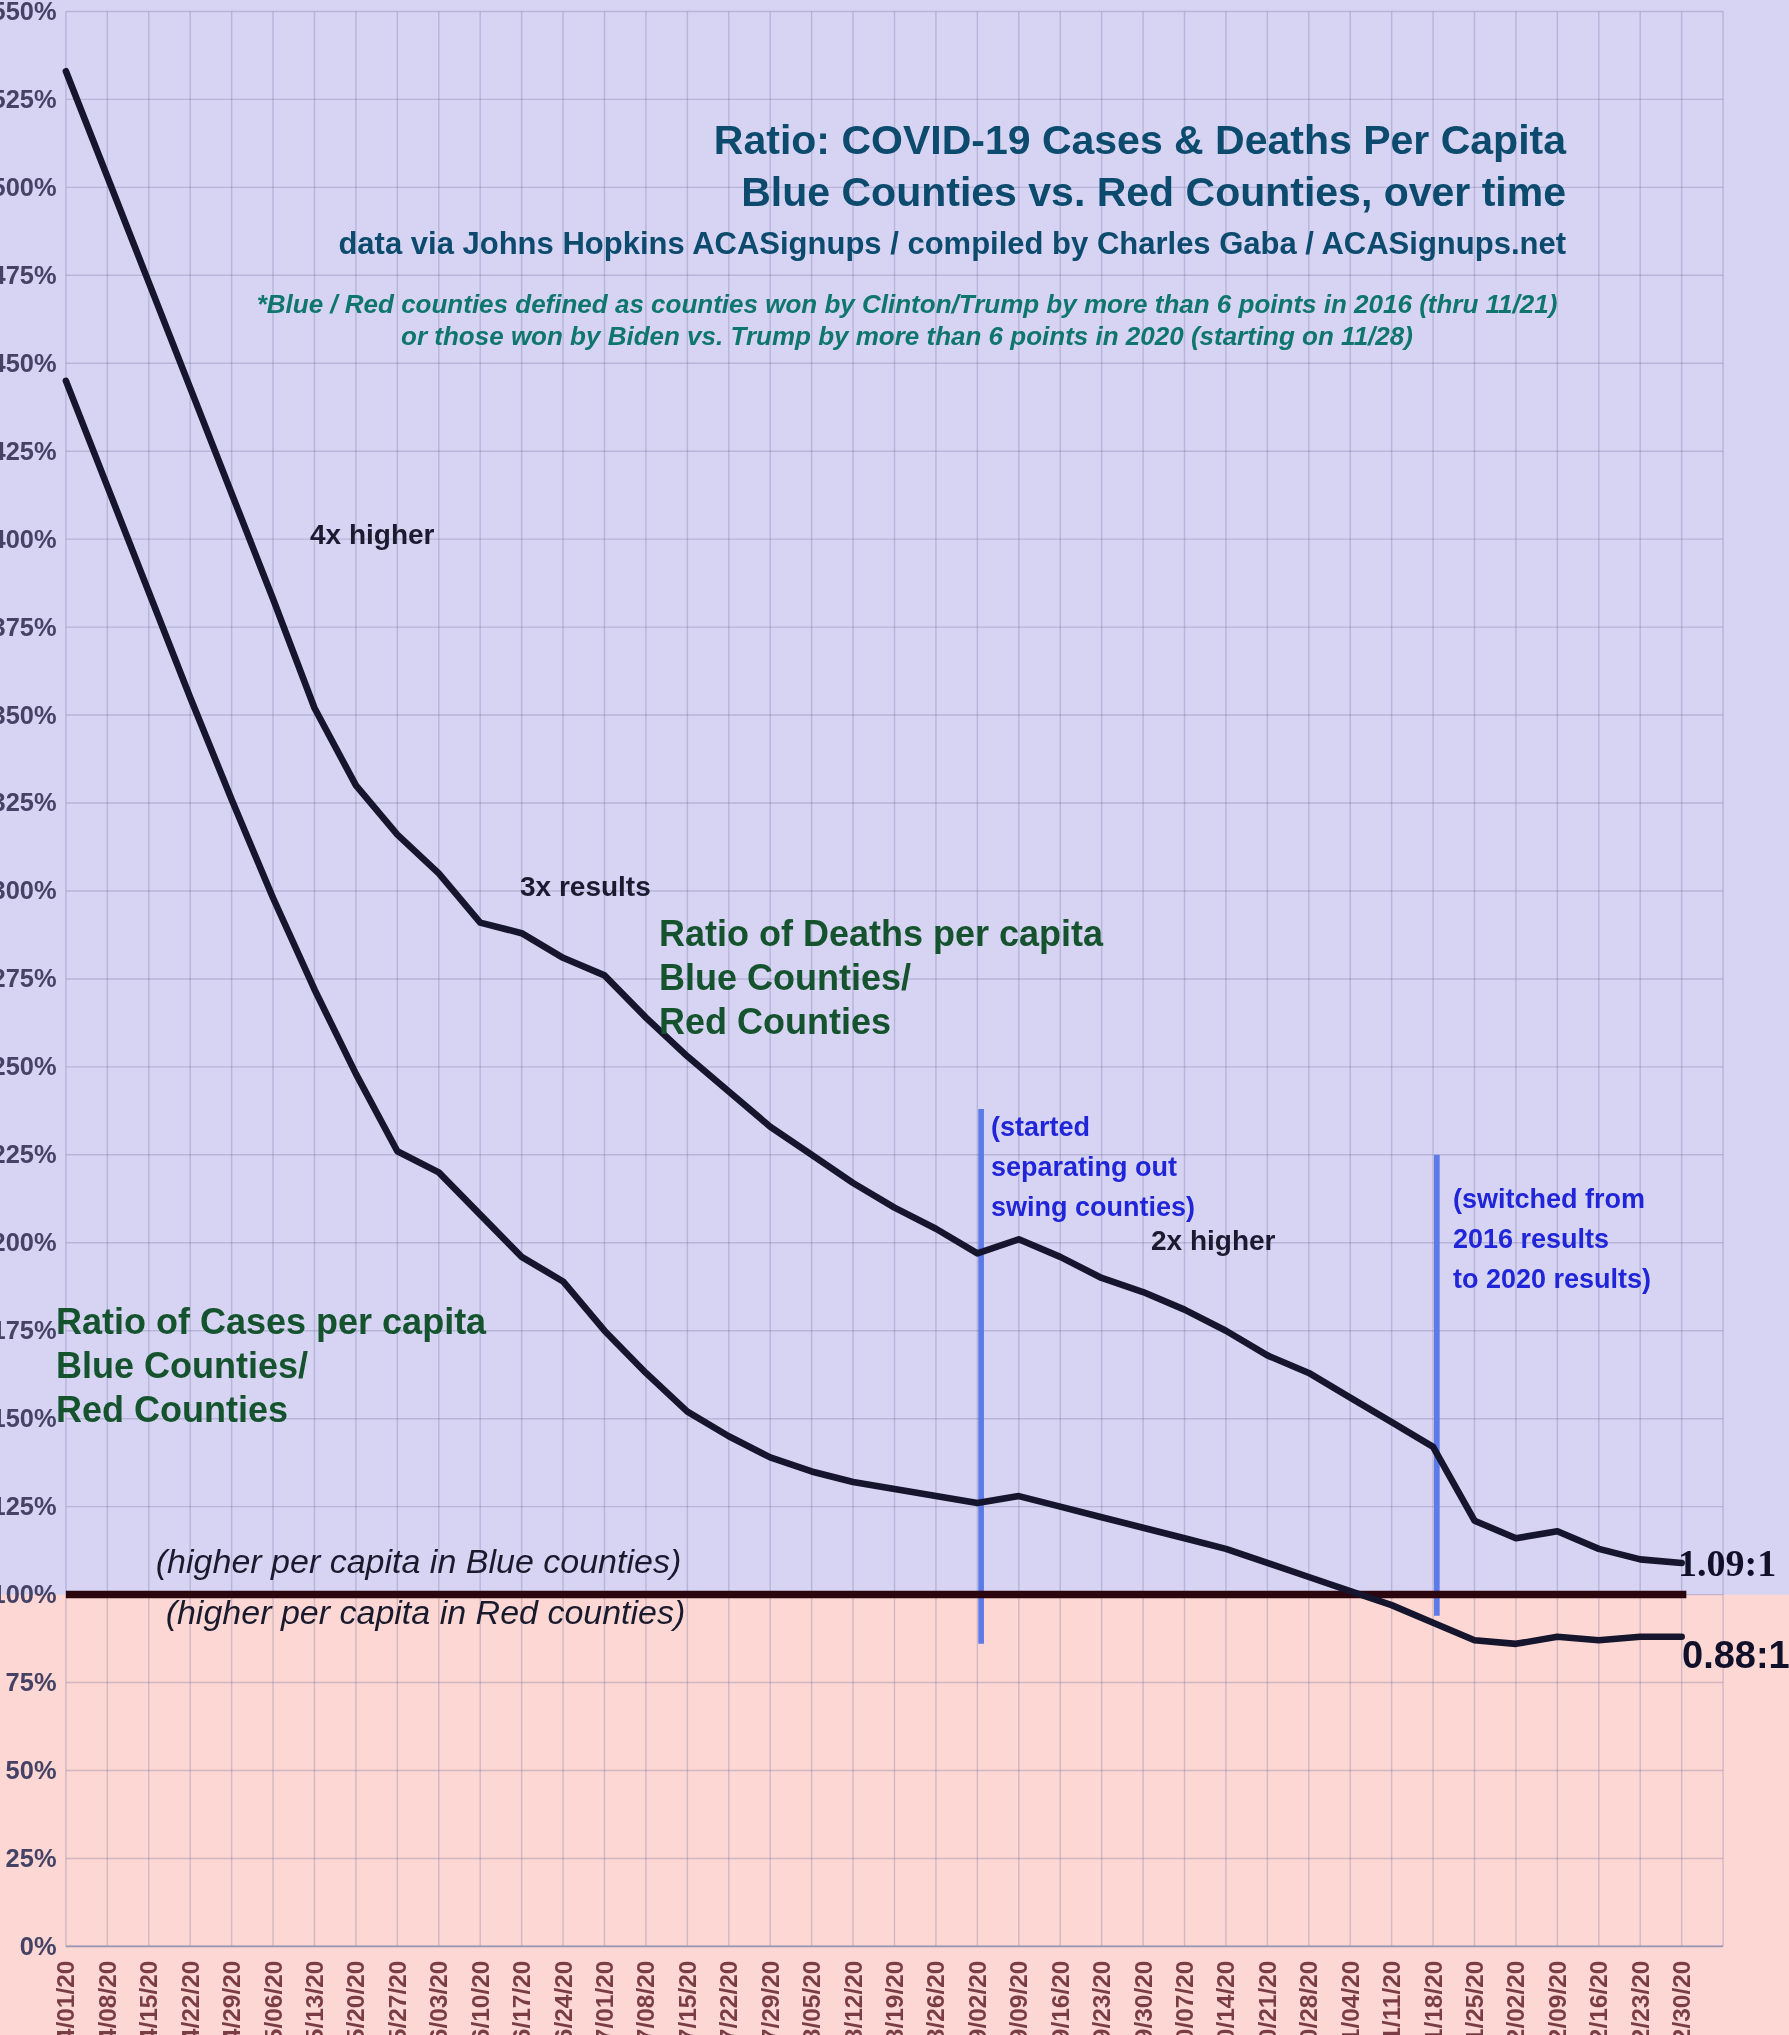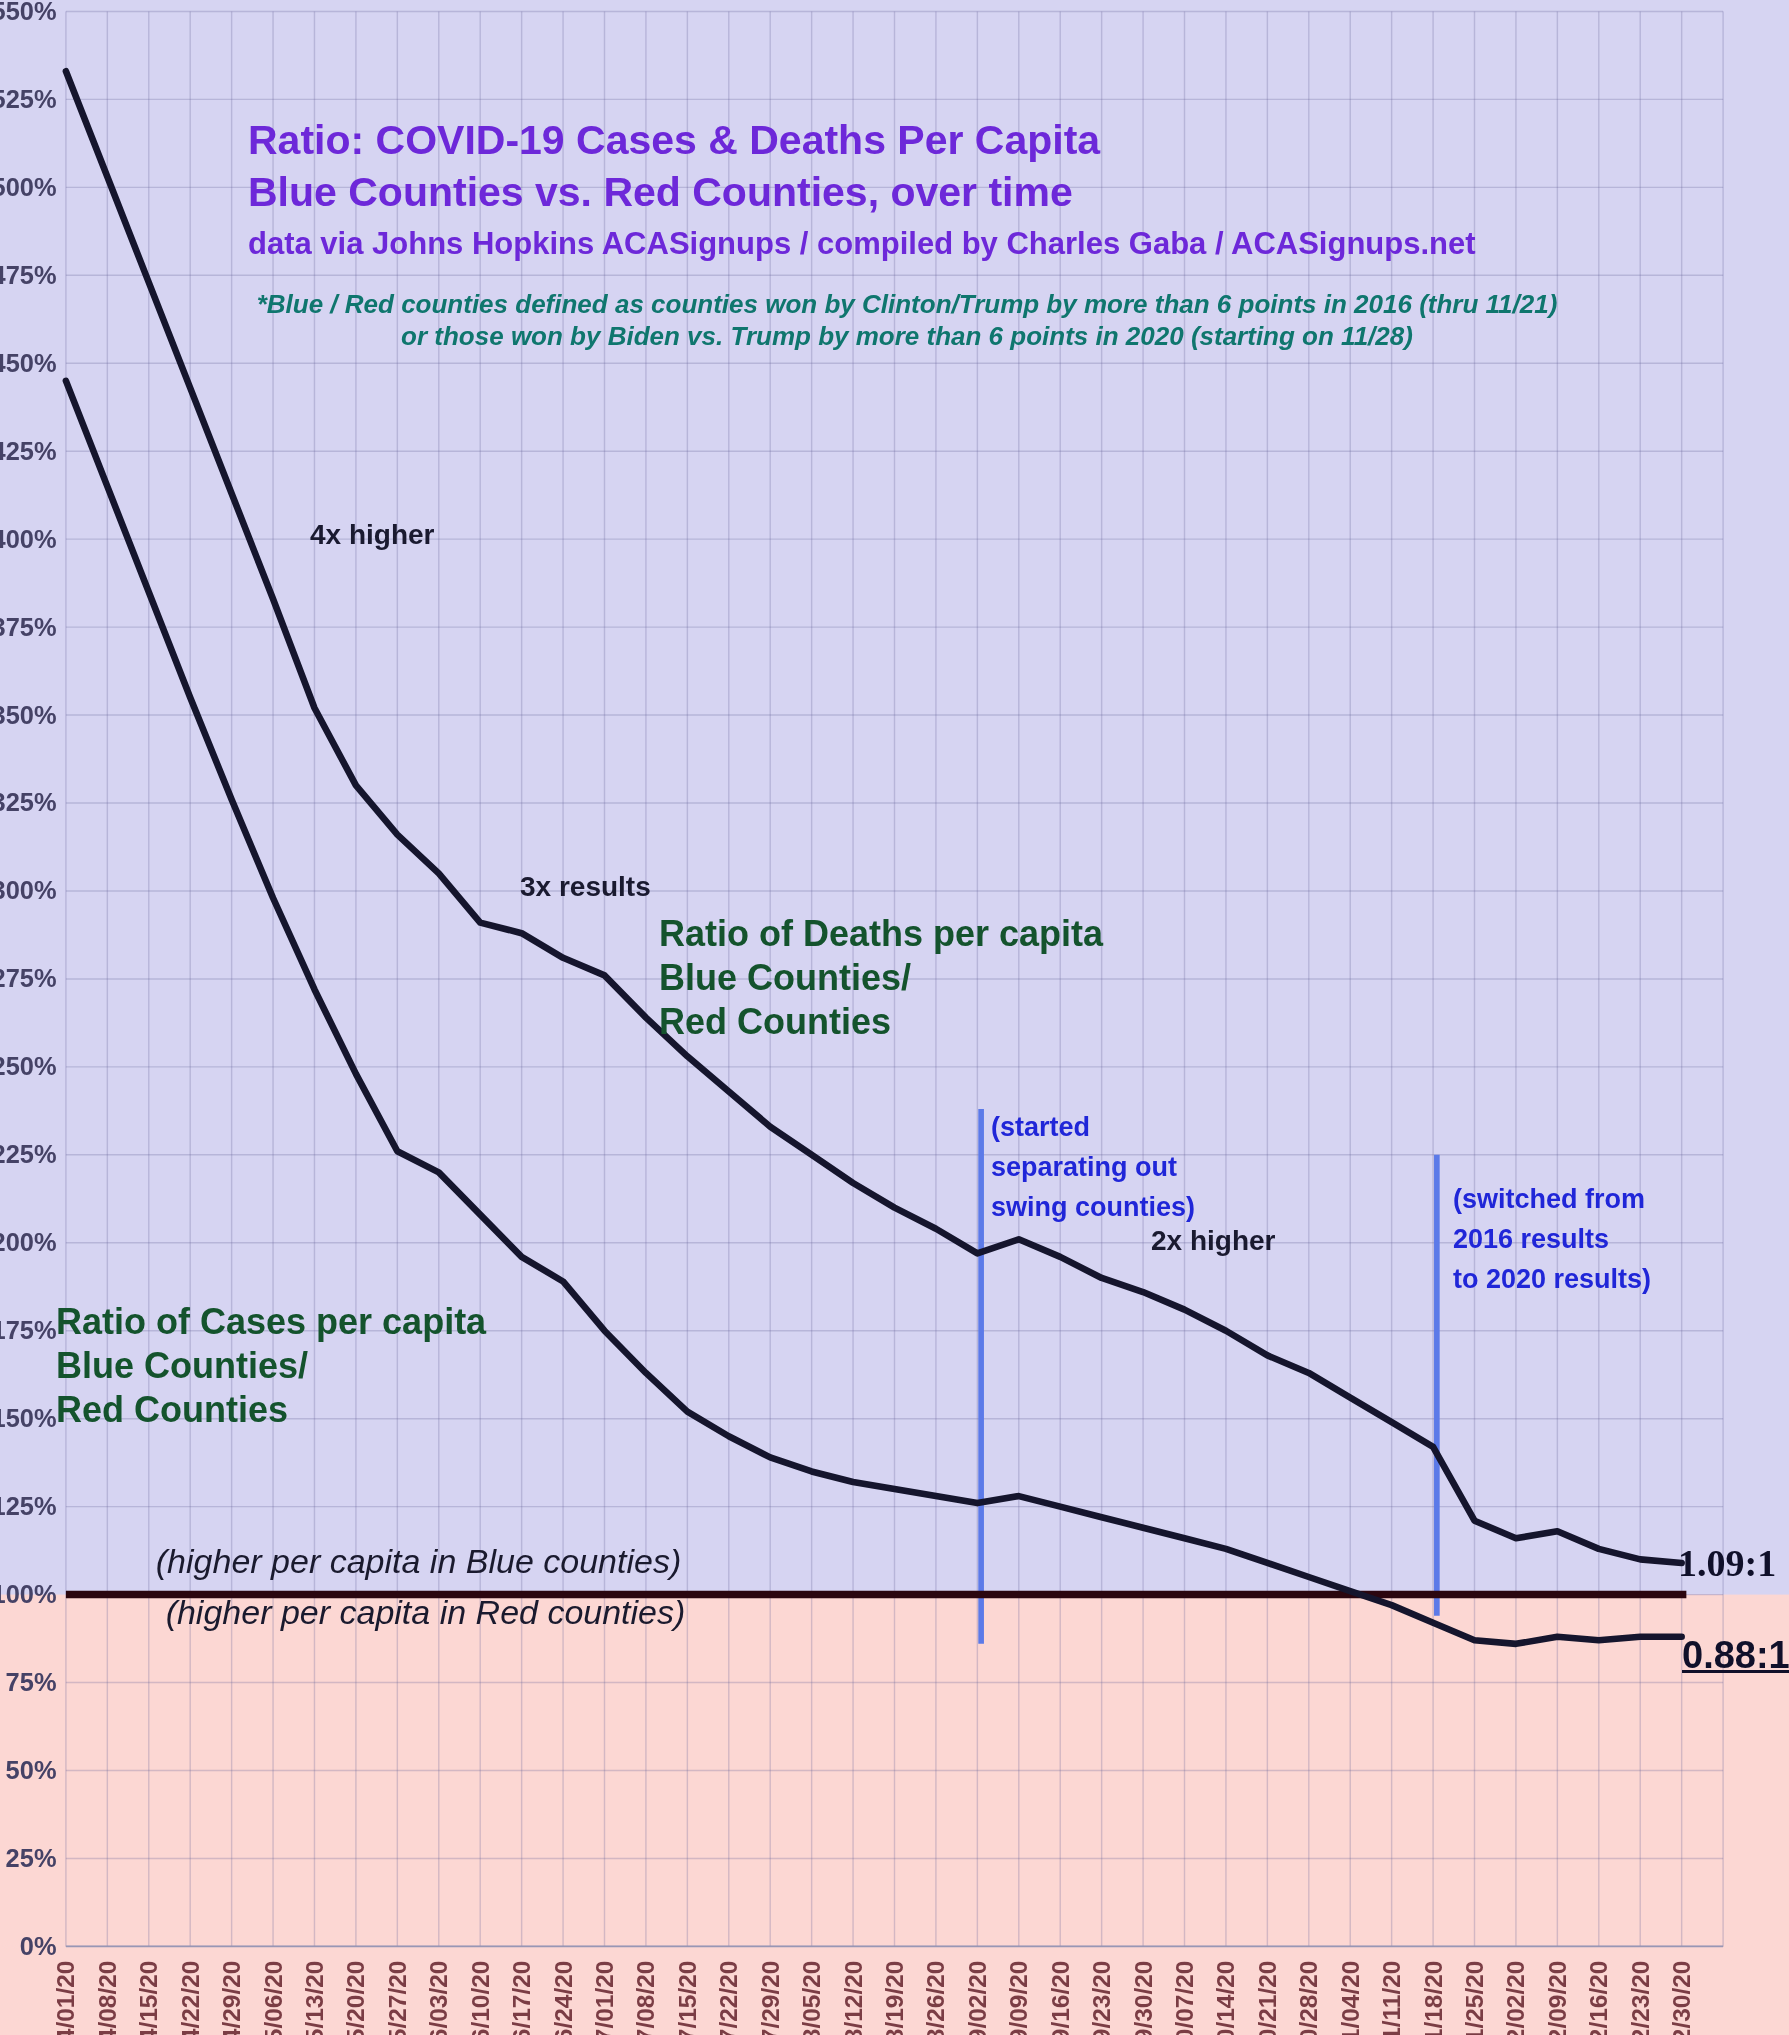--- a/index.html
+++ b/index.html
@@ -5,22 +5,22 @@
   html,body{margin:0;padding:0;}
   body{
     width:1789px;height:2036px;overflow:hidden;
     font-family:"Liberation Sans",sans-serif;
     background:#d6d4f2;
   }
   .stage{position:relative;width:1789px;height:2036px;}
   #chart-svg{position:absolute;left:0;top:0;}
   .ann{position:absolute;white-space:nowrap;}
   .title-block{
-    left:248px;top:114px;width:1318px;text-align:left;
-    color:#6d28d9;font-weight:bold;
+    left:248px;top:114px;width:1318px;text-align:right;
+    color:#0c4a6e;font-weight:bold;
   }
   .title-line1,.title-line2{font-size:41px;line-height:52px;}
   .title-line3{font-size:31px;line-height:41px;margin-top:4.7px;}
   .note-block{
     left:248px;top:288px;width:1318px;text-align:center;
     color:#0f766e;font-weight:bold;font-style:italic;
     font-size:26px;line-height:32px;
   }
   .mult{font-size:28px;font-weight:bold;color:#1a1a30;}
   .four-x{left:310px;top:519px;}
@@ -36,21 +36,21 @@
   }
   .blue-zone-note{left:136px;top:1542px;}
   .red-zone-note{left:143px;top:1593px;}
   .event-note{
     font-weight:bold;font-size:27px;line-height:40px;color:#2026d8;
   }
   .event1{left:991px;top:1107px;}
   .event2{left:1453px;top:1179px;}
   .end-label{font-weight:bold;font-size:38px;color:#10102a;}
   .deaths-end{left:1678px;top:1541px;font-family:Liberation Serif, serif;}
-  .cases-end{left:1682px;top:1634px;text-decoration:underline;}
+  .cases-end{left:1682px;top:1634px;}
 </style>
 </head>
 <body>
 
 <div class="stage">
 
   <svg id="chart-svg" width="1789" height="2036" viewBox="0 0 1900 2162">
       <rect x="0" y="0" width="1900" height="1693.3636363636365" fill="#d6d4f2"></rect>
       <rect x="0" y="1693.3636363636365" width="1900" height="468.6363636363635" fill="#fcd7d3"></rect>
       <line x1="70" y1="12" x2="70" y2="2067" stroke="rgba(104,102,155,0.28)" stroke-width="1.5"></line>

